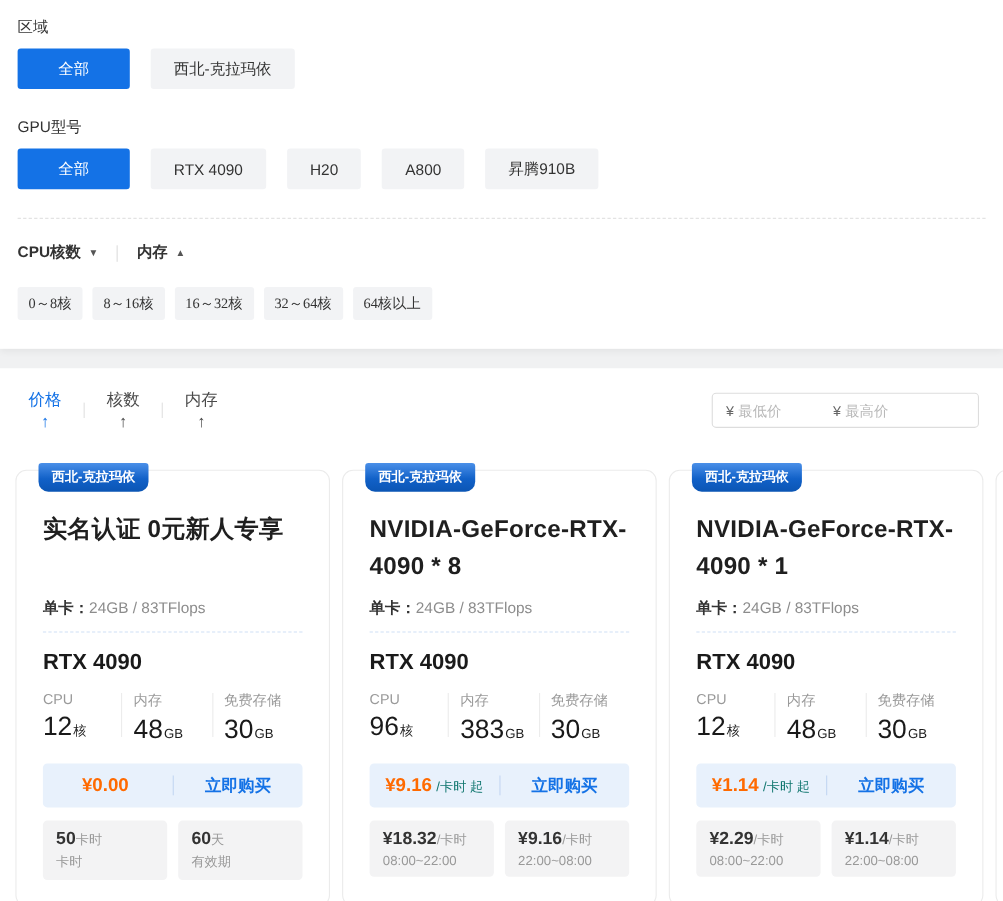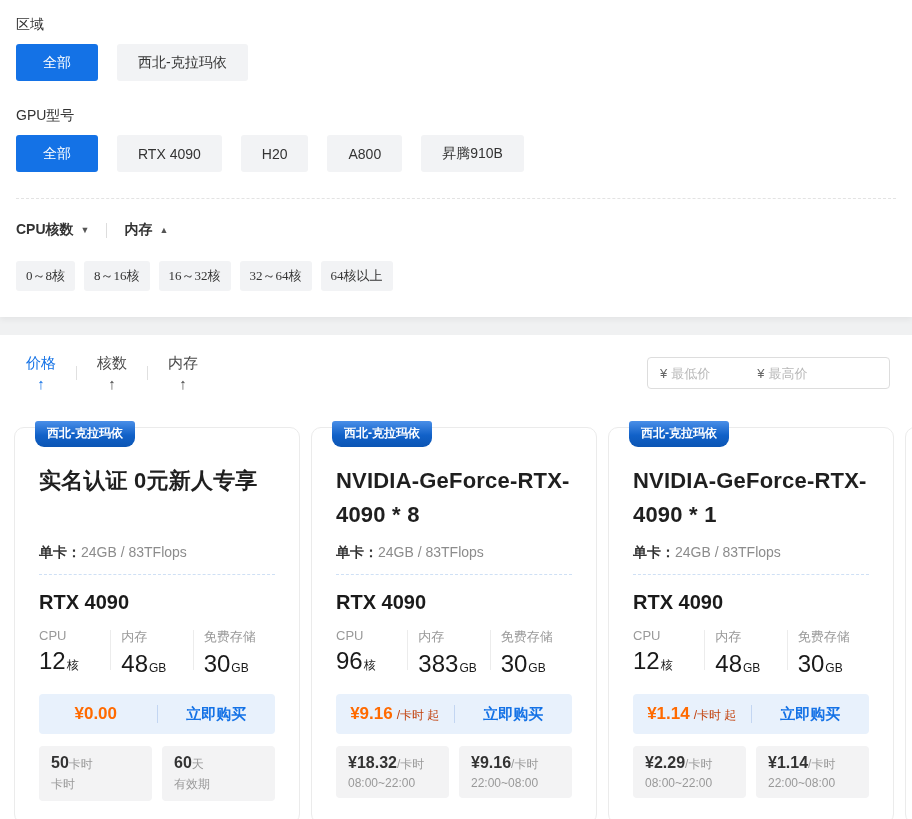--- a/index.html
+++ b/index.html
@@ -6,21 +6,21 @@
   html,body { width:912px; height:819px; overflow:hidden; background:#fff;
     font-family:"Liberation Sans","DejaVu Sans",sans-serif; color:#333; }
 
   
   .filter-panel { background:#fff; padding:16px 16px 26px; position:relative;
     box-shadow:0 3px 6px rgba(0,0,0,.05); }
   .filter-label { font-size:14px; color:#333; }
   .btn-row { display:flex; gap:19px; margin-top:10px; }
   .fbtn { height:37px; border:none; border-radius:3px; background:#f2f3f5; color:#333;
     font-size:14px; padding:0 21px; cursor:pointer; font-family:inherit; }
-  .fbtn.active { background:#1472e6; color:#fff; width:82px; padding:0; }
+  .fbtn.active { background:#1472e6; color:#fff; width:102px; padding:0; }
   .filter-group + .filter-group { margin-top:26px; }
   .dashed-divider { border-top:1px dashed #e3e3e3; margin-top:26px; }
   .dropdown-row { display:flex; align-items:center; margin-top:22px; }
   .dd { display:inline-flex; align-items:center; gap:7px; font-size:14px; font-weight:700;
     color:#333; cursor:pointer; }
   .caret { font-size:9px; color:#555; }
   .vsep { width:1px; height:15px; background:#ddd; margin:0 17px; }
   .chip-row { display:flex; gap:9px; margin-top:22px; }
   .chip { height:30px; line-height:30px; padding:0 10px; background:#f2f3f5; border-radius:3px;
     font-size:13px; color:#333; cursor:pointer;font-family:Liberation Serif, serif; }
@@ -66,21 +66,21 @@
   .spec { flex:1 1 0; }
   .spec-label { font-size:13px; color:#9a9a9a; }
   .spec-value { margin-top:6px; font-weight:400; color:#1a1a1a; font-size:24px; line-height:1; }
   .spec-value .unit { font-size:12px; margin-left:1px; }
   .spec-sep { width:1px; height:40px; background:#ececec; margin:2px 10px 0 0; }
 
   .price-bar { display:flex; align-items:center; margin-top:18px; height:40px;
     background:#e8f1fc; border-radius:4px; }
   .price-left { flex:1 1 0; text-align:center; }
   .amount { font-size:17px; font-weight:700; color:#ff6a00; }
-  .suffix { font-size:12px; color:#c2410c; margin-left:4px; }
+  .suffix { font-size:12px; color:#0f766e; margin-left:4px; }
   .pb-sep { width:1px; height:18px; background:#c3d6f2; }
   .buy { flex:1 1 0; text-align:center; background:none; border:none; font-size:15px; font-weight:700;
     color:#1472e6; cursor:pointer; font-family:inherit; }
 
   .subprices { display:flex; gap:10px; margin-top:12px; }
   .subprice { flex:1 1 0; background:#f3f3f4; border-radius:4px; padding:8px 12px; }
   .sp-num { font-size:16px; font-weight:600; color:#333; }
   .sp-suffix { font-size:12px; color:#999; }
   .sp-sub { font-size:12px; color:#999; margin-top:3px; }
 </style>

